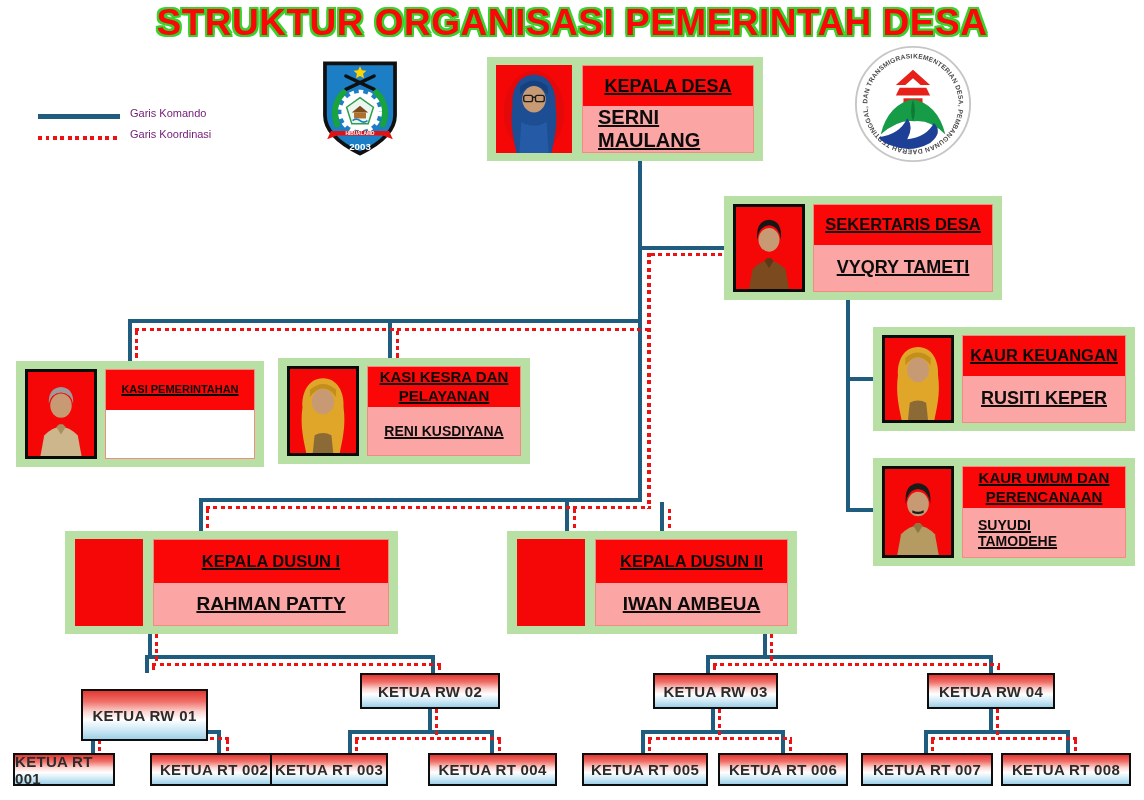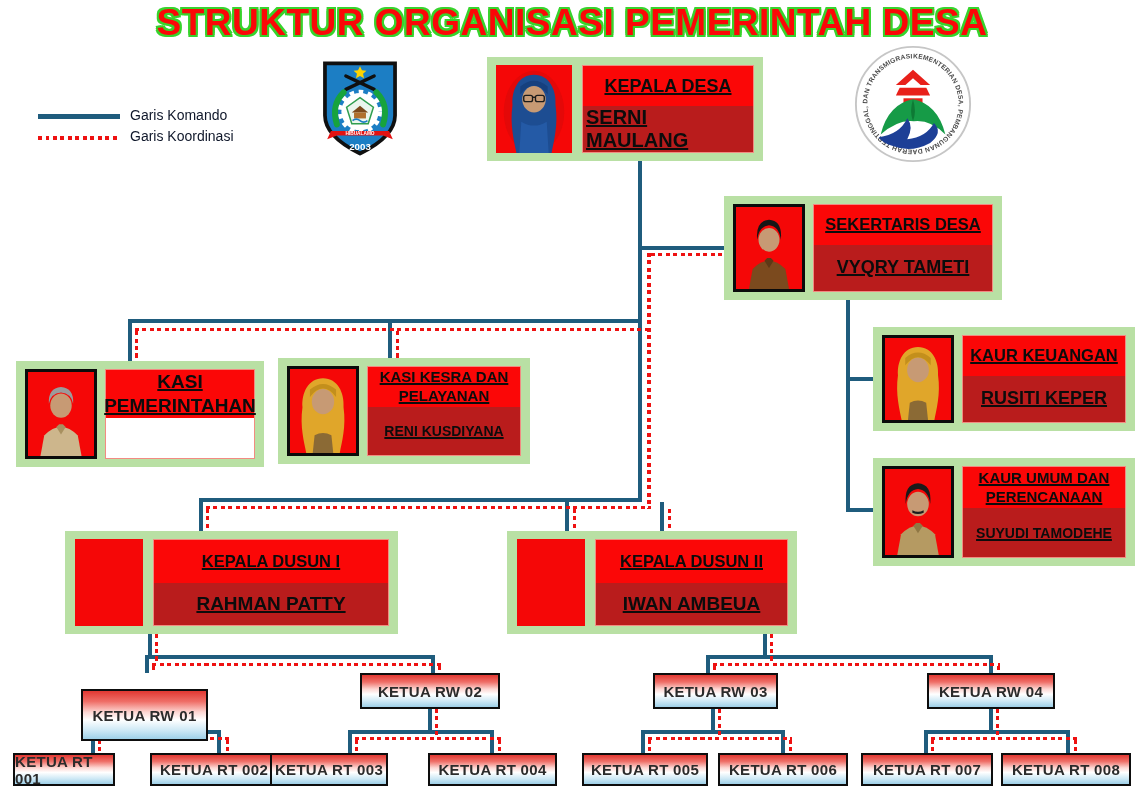--- a/index.html
+++ b/index.html
@@ -12,49 +12,49 @@
     -webkit-text-stroke:2.5px #37d32c;paint-order:stroke fill;
     text-shadow:-2px -2px 0 #37d32c,2px -2px 0 #37d32c,-2px 2px 0 #37d32c,2px 2px 0 #37d32c,
                  0 -2px 0 #37d32c,0 2px 0 #37d32c,-2px 0 0 #37d32c,2px 0 0 #37d32c;}
 
   
   .legend{position:absolute;left:38px;top:106px;width:230px;}
   .leg-row{position:relative;height:21px;}
   .leg-line{position:absolute;left:0;top:8px;width:82px;height:5px;background:#1f5c7d;}
   .leg-dots{position:absolute;left:0;top:9px;width:82px;height:4px;
     background:repeating-linear-gradient(90deg,#ee1111 0 4px,rgba(0,0,0,0) 4px 7.5px);}
-  .leg-label{position:absolute;left:92px;top:1px;font-size:14px;color:#0f172a;}
+  .leg-label{position:absolute;left:92px;top:1px;font-size:11px;color:#701a75;}
 
   
   .ln{position:absolute;}
   .ln.b{background:#1f5c7d;}
   .ln.rh{background:repeating-linear-gradient(90deg,#ee1111 0 4px,rgba(0,0,0,0) 4px 7.5px);}
   .ln.rv{background:repeating-linear-gradient(180deg,#ee1111 0 4px,rgba(0,0,0,0) 4px 7.5px);}
 
   
   .card{position:absolute;background:#b9e0a4;box-sizing:border-box;}
   .photo{position:absolute;left:9px;top:8px;bottom:8px;width:72px;background:#f50707;
          box-sizing:border-box;overflow:hidden;}
   .photo.framed{border:3px solid #0b0b0b;}
   .photo.plain{left:10px;width:68px;}
   .photo svg{display:block;width:100%;height:100%;}
   .cbody{position:absolute;left:89px;right:9px;top:8px;bottom:8px;border:1px solid #f28b82;
          display:flex;flex-direction:column;background:#fff;}
   .ctitle{background:#fb0707;flex:0 0 46%;display:flex;align-items:center;justify-content:center;
           font-weight:bold;font-size:15px;line-height:1.25;color:#0c0c0c;text-align:center;
           text-decoration:underline;text-decoration-thickness:2px;padding:0 4px;}
-  .cname{flex:1;display:flex;align-items:center;justify-content:center;background:#b91c1c;
+  .cname{flex:1;display:flex;align-items:center;justify-content:center;background:#fca5a5;
          font-weight:bold;font-size:18px;color:#0c0c0c;
-         text-decoration:underline;text-decoration-thickness:2px;padding:0 3px;}
+         text-decoration:underline;text-decoration-thickness:2px;padding:0 15px;}
   .card.kd .photo{width:76px;}
   .card.kd .cbody{left:95px;}
   .card.kd .ctitle{font-size:18px;}
   .card.kd .cname{font-size:20px;}
   .card.t-md .ctitle{font-size:16.5px;}
-  .card.t-sm .ctitle{font-size:19px;}
+  .card.t-sm .ctitle{font-size:11px;}
   .card.n-md .cname{font-size:14px;}
   .card.dusun .cbody{left:88px;}
   .card.dusun .ctitle{font-size:16.5px;flex-basis:50%;}
   .card.dusun .cname{font-size:19px;}
 
   
   .gbox{position:absolute;box-sizing:border-box;border:2.5px solid #0d0d0d;
     background:linear-gradient(180deg,#e23832 0%,#ef6f68 22%,#fdd6d2 44%,#ffffff 60%,#cde8f5 82%,#9ed0e8 100%);
     display:flex;align-items:center;justify-content:center;
     font-size:15px;font-weight:600;color:#2b2b2b;letter-spacing:.3px;}

